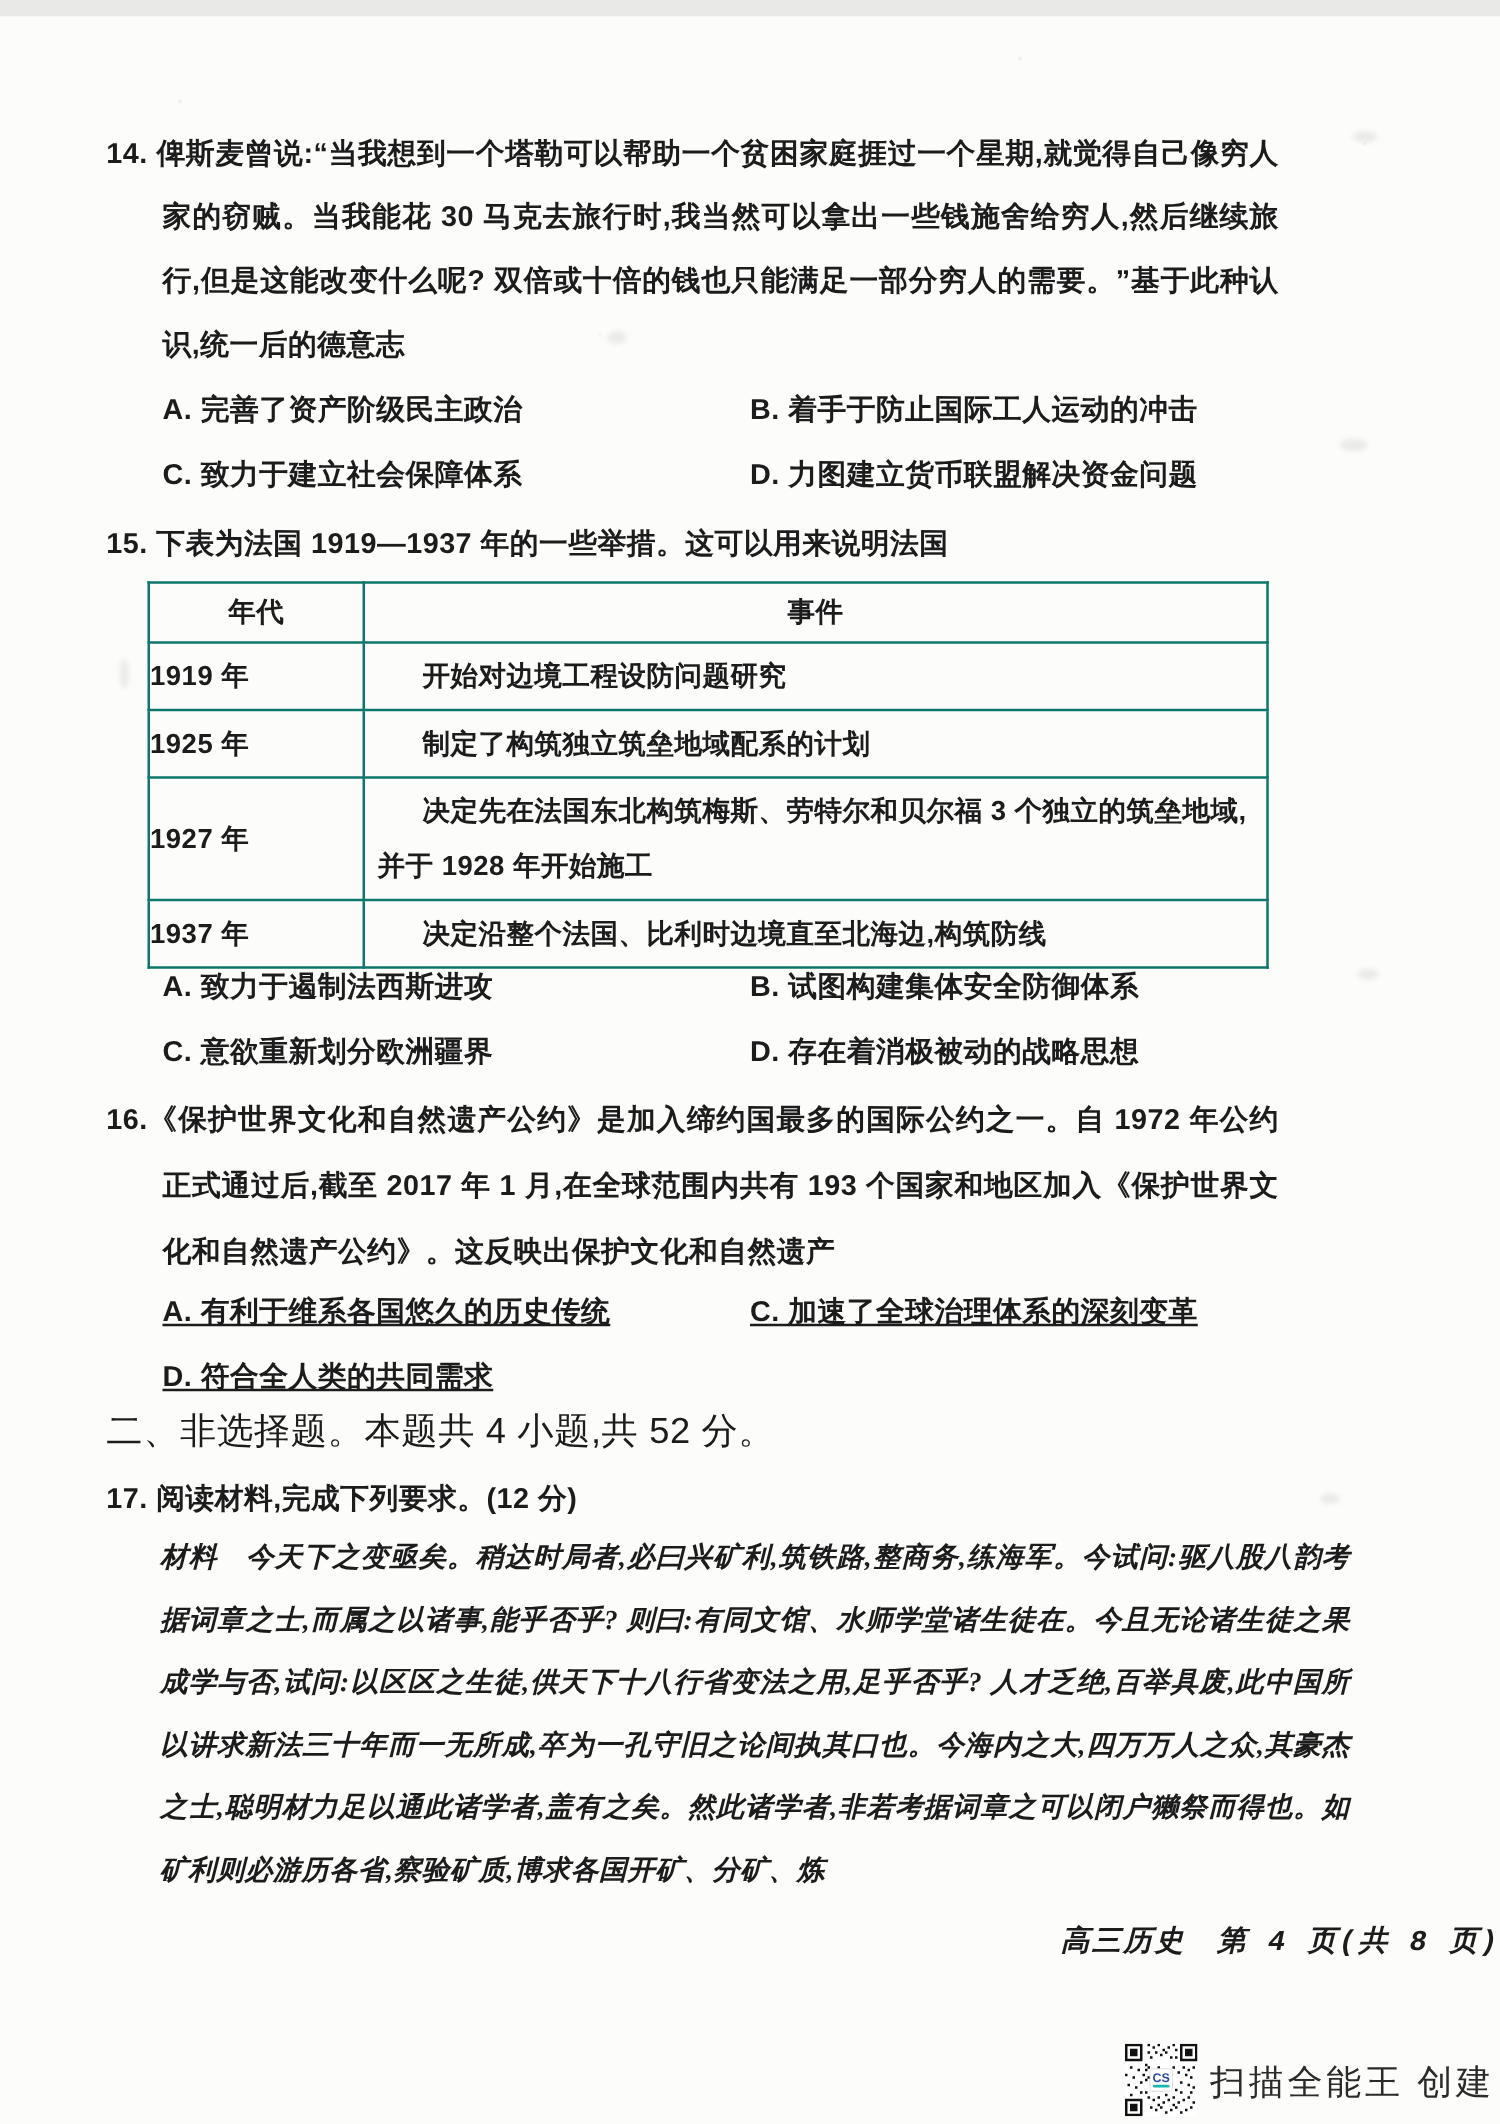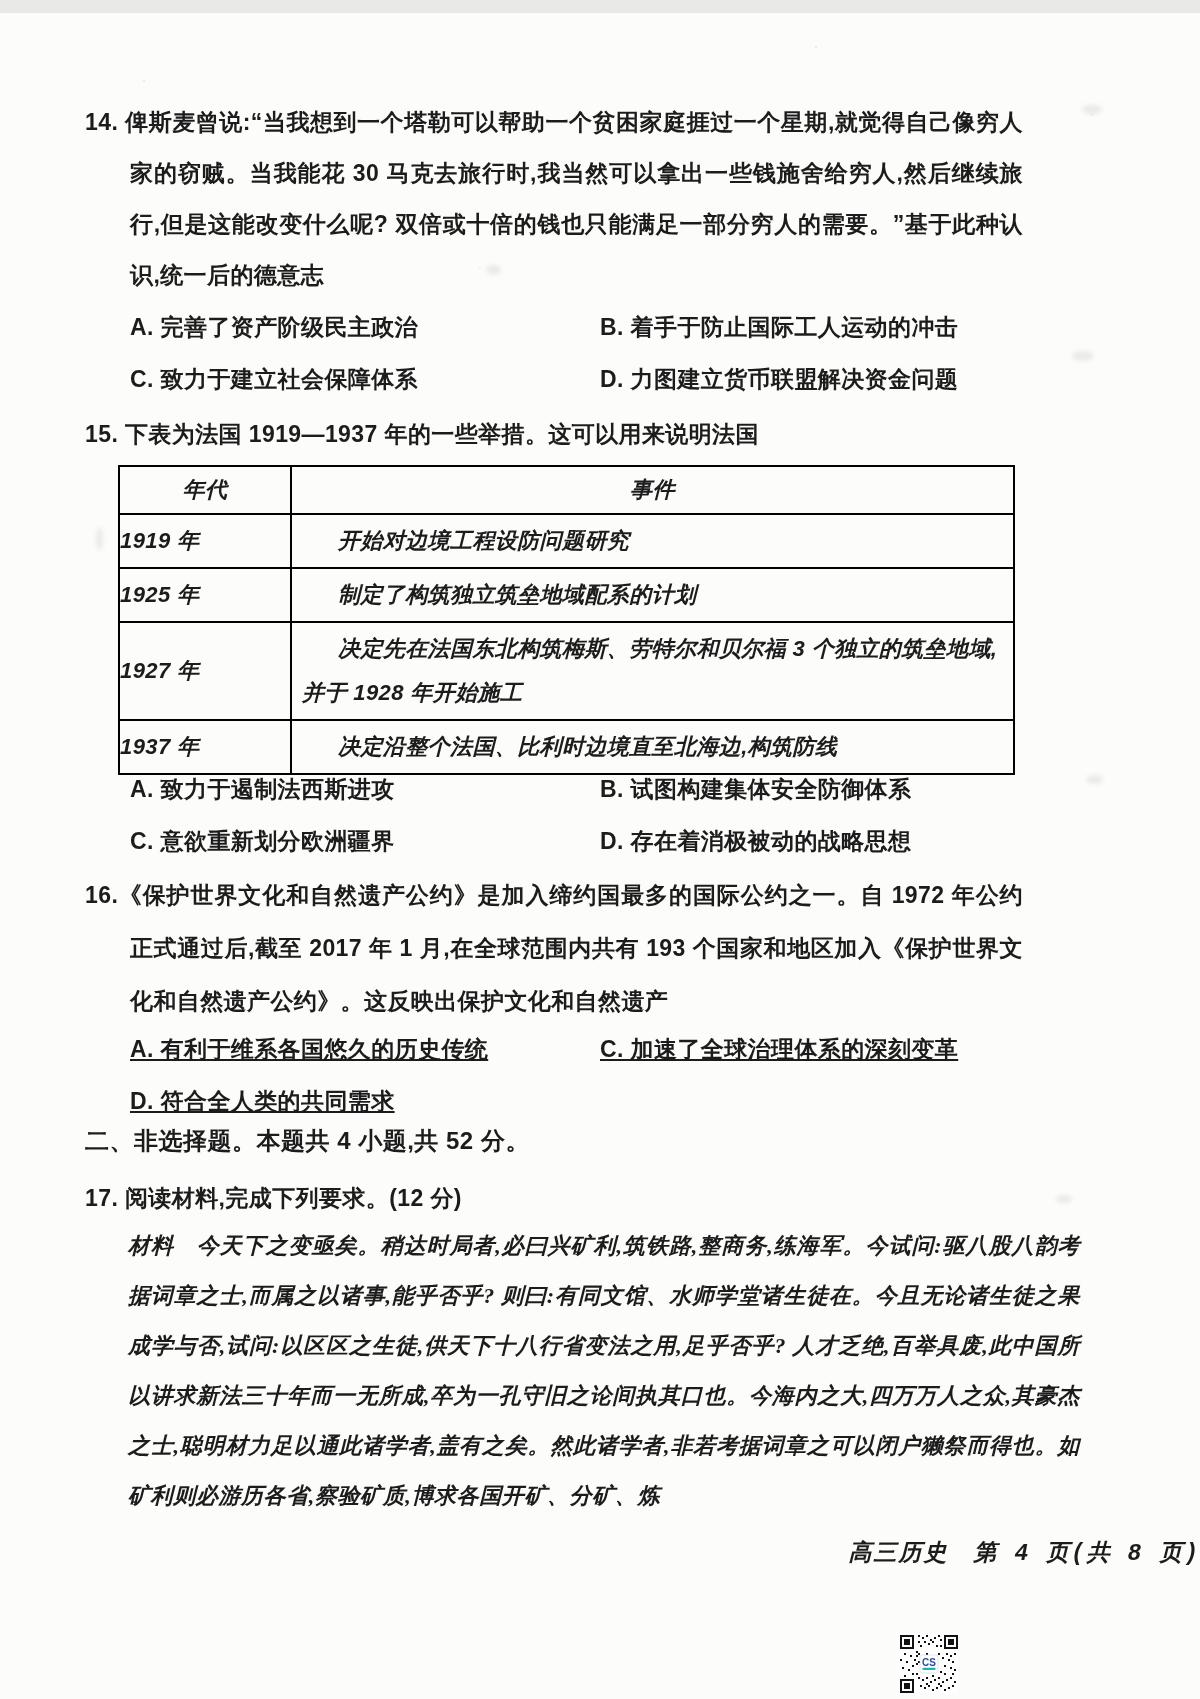--- a/index.html
+++ b/index.html
@@ -33,28 +33,28 @@
     text-align:justify; letter-spacing:.4px;
     padding-left:45px; text-indent:-45px;
   }
   .opts{
     position:absolute; left:130px; width:900px;
     display:grid; grid-template-columns:470px auto;
     font-size:23px; line-height:52px; font-weight:600; letter-spacing:.4px;
   }
   .section-head{
     position:absolute; left:85px; width:940px;
-    font-size:24px; font-weight:700; letter-spacing:.5px;
+    font-size:29px; font-weight:400; letter-spacing:.5px;
   }
   .qtable{
     position:absolute; left:118px; top:452px; width:897px;
     border-collapse:collapse;
     font-size:22px; font-weight:600; letter-spacing:.4px;
   }
-  .qtable td{ border:2px solid #000000; vertical-align:middle;font-style:italic; }
+  .qtable td{ border:2px solid #0f766e; vertical-align:middle; }
   .qtable .year{ width:172px; }
   .qtable .event{ padding:4px 14px 4px 10px; text-indent:36px; line-height:44px; }
   .qtable .hdr{ text-align:center; font-weight:700; }
   .r-hdr{ height:48px; } .r1{ height:50px; } .r2{ height:48px; } .r3{ height:94px; } .r4{ height:46px; }
 
   .material{
     position:absolute; left:128px; top:1208px; width:952px;
     font-family:"Liberation Serif", serif; font-style:italic;
     font-size:22px; line-height:50px; font-weight:600;
     text-align:justify; letter-spacing:.6px;
@@ -151,14 +151,15 @@
       <rect x="24" y="2" width="3" height="3"></rect>
       <rect x="2" y="24" width="3" height="3"></rect>
 
       <path d="M9 0h1v1H9z M11 1h1v1h-1z M13 0h1v1h-1z M15 2h1v1h-1z M17 1h1v1h-1z M19 0h1v1h-1z M20 2h1v1h-1z M9 3h1v1H9z M12 3h1v1h-1z M14 4h1v1h-1z M16 3h1v1h-1z M18 5h1v1h-1z M10 5h1v1h-1z M20 5h1v1h-1z M8 8h1v1H8z M2 9h1v1H2z M5 10h1v1H5z M0 12h1v1H0z M3 13h1v1H3z M7 12h1v1H7z M1 16h1v1H1z M4 17h1v1H4z M6 15h1v1H6z M2 20h1v1H2z M6 19h1v1H6z M9 9h1v1H9z M13 9h1v1h-1z M19 9h1v1h-1z M21 11h1v1h-1z M23 9h1v1h-1z M25 10h1v1h-1z M27 9h1v1h-1z M24 12h1v1h-1z M26 13h1v1h-1z M22 15h1v1h-1z M25 16h1v1h-1z M27 17h1v1h-1z M9 21h1v1H9z M11 22h1v1h-1z M13 21h1v1h-1z M15 23h1v1h-1z M17 22h1v1h-1z M19 21h1v1h-1z M21 23h1v1h-1z M23 22h1v1h-1z M25 21h1v1h-1z M27 23h1v1h-1z M10 25h1v1h-1z M12 26h1v1h-1z M14 25h1v1h-1z M16 27h1v1h-1z M18 26h1v1h-1z M20 25h1v1h-1z M22 27h1v1h-1z M24 26h1v1h-1z M26 25h1v1h-1z M9 13h1v1H9z M12 15h1v1h-1z M15 14h1v1h-1z M18 16h1v1h-1z M20 18h1v1h-1z M14 18h1v1h-1z M11 18h1v1h-1z M16 20h1v1h-1z M13 24h1v1h-1z M19 24h1v1h-1z M8 10h1v1H8z M8 14h1v1H8z M8 19h1v1H8z M22 19h1v1h-1z M26 19h1v1h-1z"></path>
     </g>
 
     <rect x="10" y="10" width="9" height="9" rx="1.2" fill="#ffffff" stroke="#d5d5d5" stroke-width="0.3"></rect>
     <text x="14.5" y="15.4" text-anchor="middle" font-size="5" font-weight="bold" fill="#2a4fa2" font-family="Liberation Sans, sans-serif">CS</text>
     <rect x="11.2" y="16.4" width="6.6" height="1.1" rx="0.5" fill="#17b8ae"></rect>
   </svg>
+  <div class="scan-credit">扫描全能王 创建</div>
 
 </div>
 
 </body></html>

